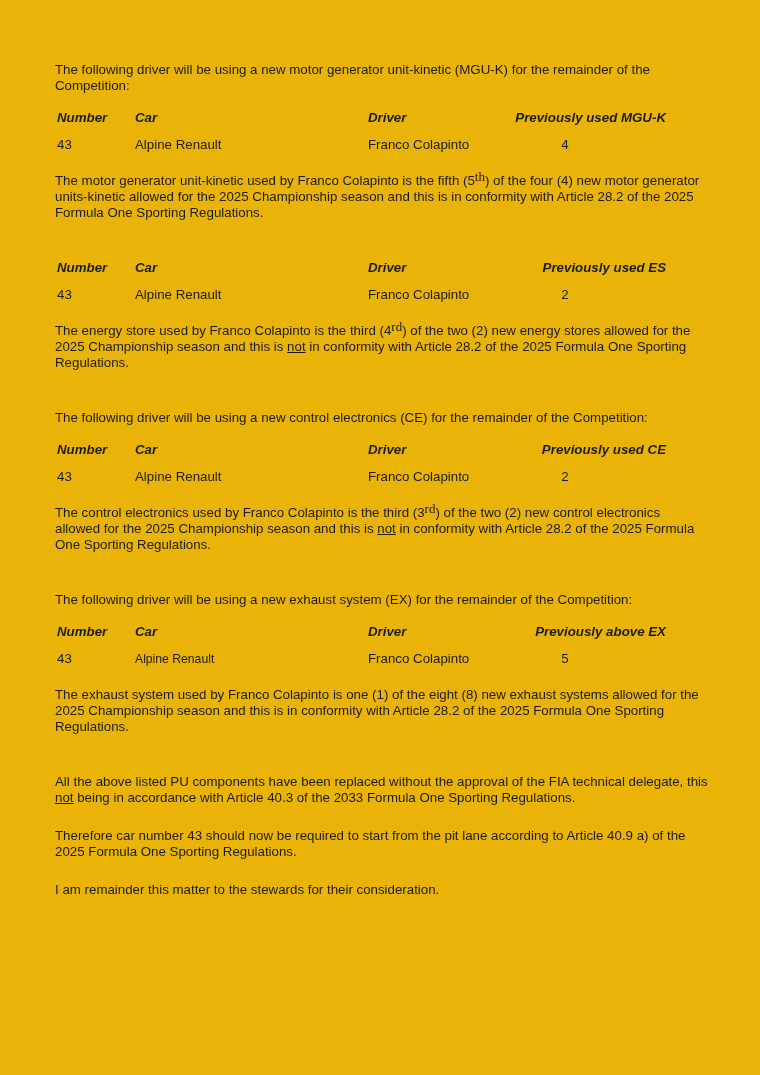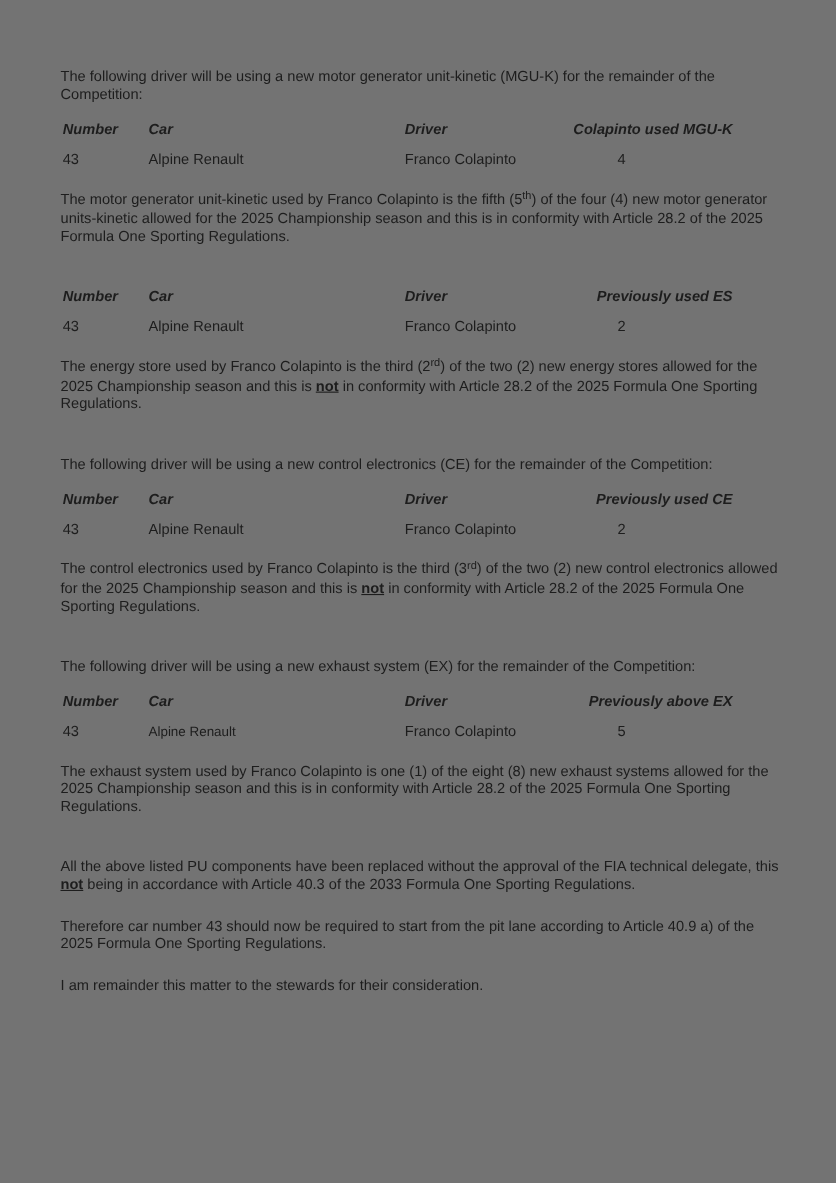--- a/index.html
+++ b/index.html
@@ -5,21 +5,21 @@
   html, body {
     margin: 0;
     padding: 0;
     background: #ffffff;
   }
   .page {
     position: relative;
     width: 760px;
     height: 1075px;
     box-sizing: border-box;
-    background: #737373;
+    background: #eab308;
     padding: 62px 50px 0 55px;
     overflow: hidden;
     font-family: "Liberation Sans", sans-serif;
     color: #1d1d1d;
   }
   .para {
     width: 653px;
     margin: 0;
     font-size: 13.3px;
     line-height: 16px;
@@ -45,43 +45,44 @@
   .c2 { width: 233px; }
   .c3 { width: 122px; }
   .c4 { width: 176px; }
   .t-head .c4 { text-align: right; }
   .t-body .c4 { text-align: center; padding-right: 26px; }
 
   
   .pu-section:nth-of-type(4) .t-body .c2 { font-size: 12.2px; }
 
   sup.sup {
-    font-size: 10px;
+    font-size: 13px;
     vertical-align: baseline;
     position: relative;
     top: -4.5px;
+    font-family: Liberation Serif, serif;
   }
   .bold-underline {
-    font-weight: bold;
+    font-weight: normal;
     text-decoration: underline;
   }
 </style>
 </head>
 <body>
 
 <div class="page">
   <div id="sections">
   <section class="pu-section">
     <p class="para intro">The following driver will be using a new motor generator unit-kinetic (MGU-K) for the remainder of the Competition:</p>
     <div class="pu-table">
       <div class="t-row t-head">
         <div class="cell c1">Number</div>
         <div class="cell c2">Car</div>
         <div class="cell c3">Driver</div>
-        <div class="cell c4">Colapinto used MGU-K</div>
+        <div class="cell c4">Previously used MGU-K</div>
       </div>
       <div class="t-row t-body">
         <div class="cell c1">43</div>
         <div class="cell c2">Alpine Renault</div>
         <div class="cell c3">Franco Colapinto</div>
         <div class="cell c4">4</div>
       </div>
     </div>
     <p class="para body-para"><span>The motor generator unit-kinetic used by Franco Colapinto is the fifth (5</span><sup class="sup">th</sup><span>) of the four (4) new motor generator units-kinetic allowed for the 2025 Championship season and this is in conformity with Article 28.2 of the 2025 Formula One Sporting Regulations.</span></p>
   </section>
@@ -94,21 +95,21 @@
         <div class="cell c3">Driver</div>
         <div class="cell c4">Previously used ES</div>
       </div>
       <div class="t-row t-body">
         <div class="cell c1">43</div>
         <div class="cell c2">Alpine Renault</div>
         <div class="cell c3">Franco Colapinto</div>
         <div class="cell c4">2</div>
       </div>
     </div>
-    <p class="para body-para"><span>The energy store used by Franco Colapinto is the third (2</span><sup class="sup">rd</sup><span>) of the two (2) new energy stores allowed for the 2025 Championship season and this is </span><span class="bold-underline">not</span><span> in conformity with Article 28.2 of the 2025 Formula One Sporting Regulations.</span></p>
+    <p class="para body-para"><span>The energy store used by Franco Colapinto is the third (4</span><sup class="sup">rd</sup><span>) of the two (2) new energy stores allowed for the 2025 Championship season and this is </span><span class="bold-underline">not</span><span> in conformity with Article 28.2 of the 2025 Formula One Sporting Regulations.</span></p>
   </section>
 
   <section class="pu-section">
     <p class="para intro">The following driver will be using a new control electronics (CE) for the remainder of the Competition:</p>
     <div class="pu-table">
       <div class="t-row t-head">
         <div class="cell c1">Number</div>
         <div class="cell c2">Car</div>
         <div class="cell c3">Driver</div>
         <div class="cell c4">Previously used CE</div>

